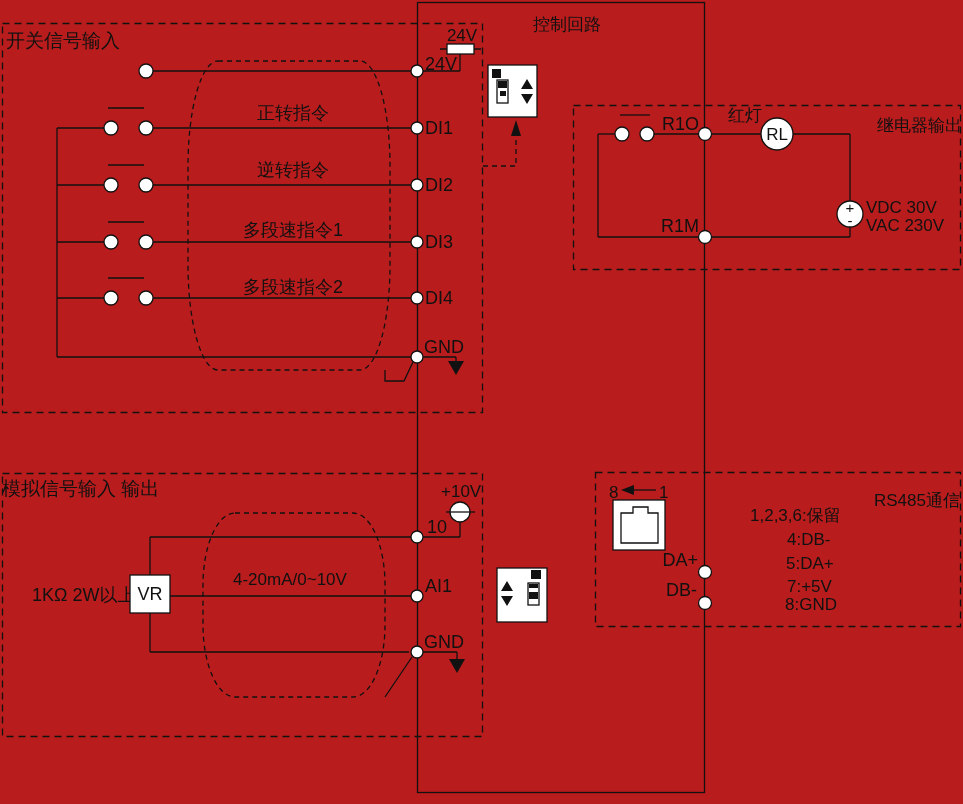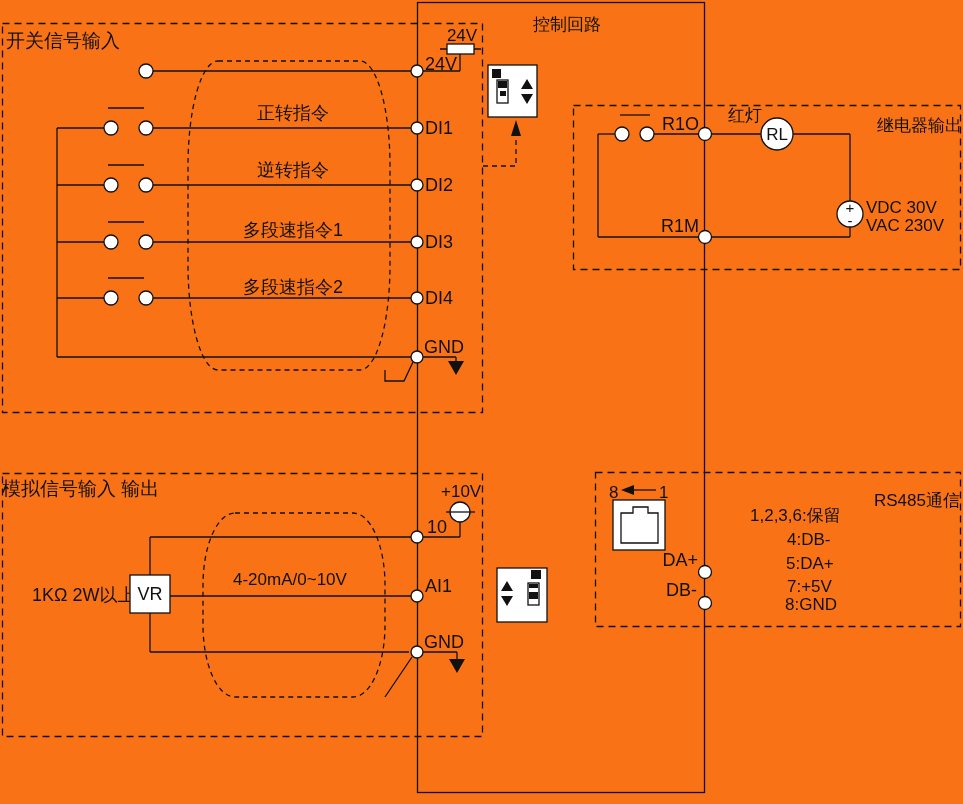--- a/index.html
+++ b/index.html
@@ -1,16 +1,16 @@
 <!DOCTYPE html>
 <html><head>
 <meta charset="utf-8">
 <style>
   html,body{margin:0;padding:0;background:#ffffff;}
-  .stage{position:relative;width:963px;height:804px;background:#f97316;overflow:hidden;}
+  .stage{position:relative;width:963px;height:804px;background:#b91c1c;overflow:hidden;}
   svg text{font-family:"Liberation Sans","DejaVu Sans",sans-serif;fill:#111;}
   .ln{stroke:#111;stroke-width:1.3;fill:none;}
   .fw{stroke:#111;stroke-width:1.3;fill:#ffffff;}
   .dash{stroke-dasharray:7 5;}
   .dash2{stroke-dasharray:5 4;}
   .blk{fill:#111;stroke:none;}
   .t19{font-size:19px;}
   .t18{font-size:18px;}
   .t17{font-size:17px;}
   .t15{font-size:15px;}

